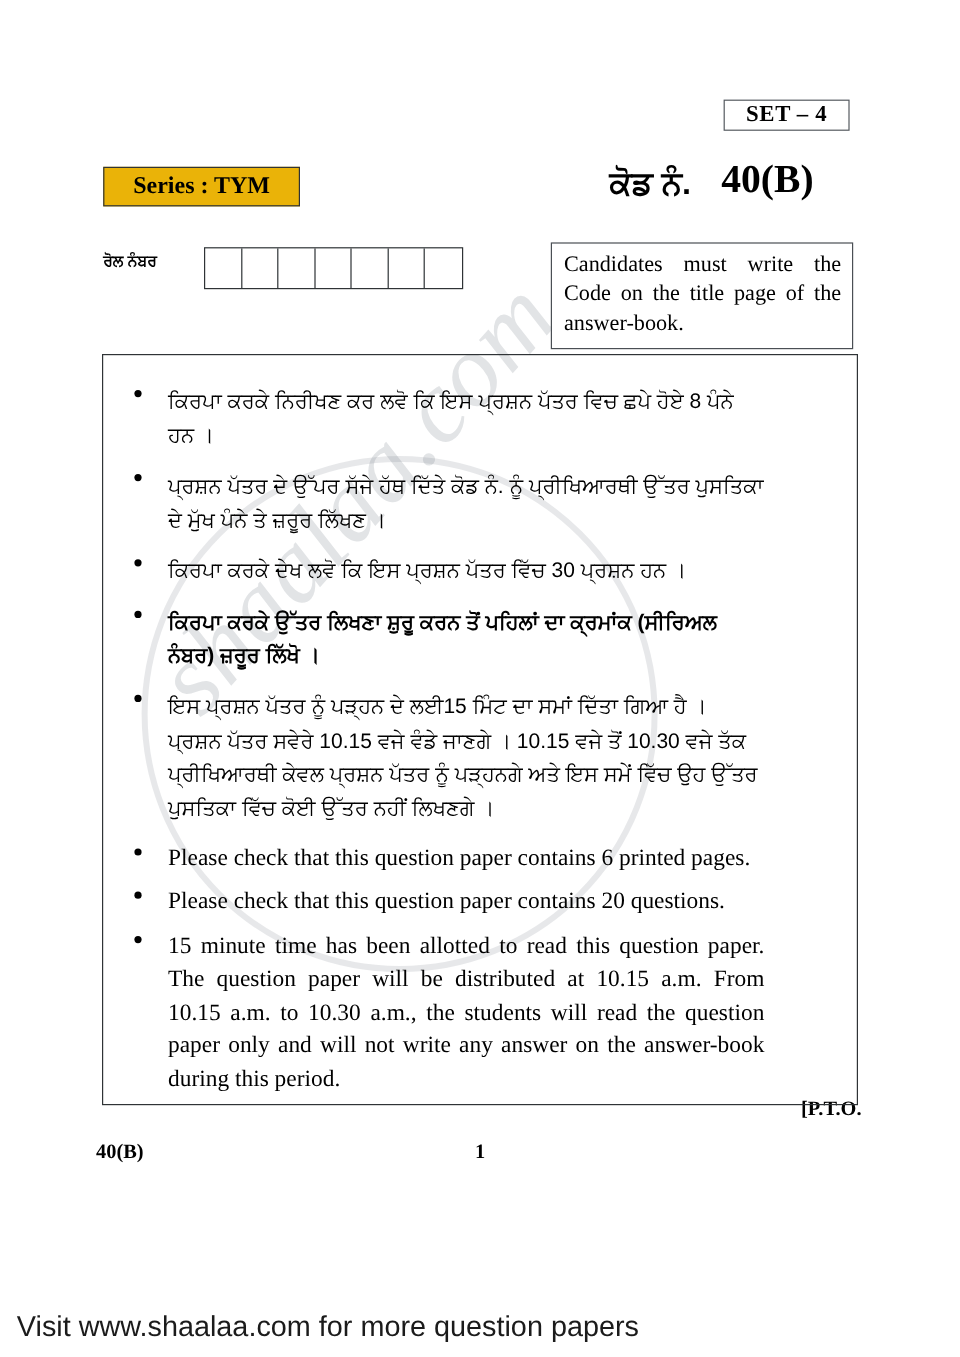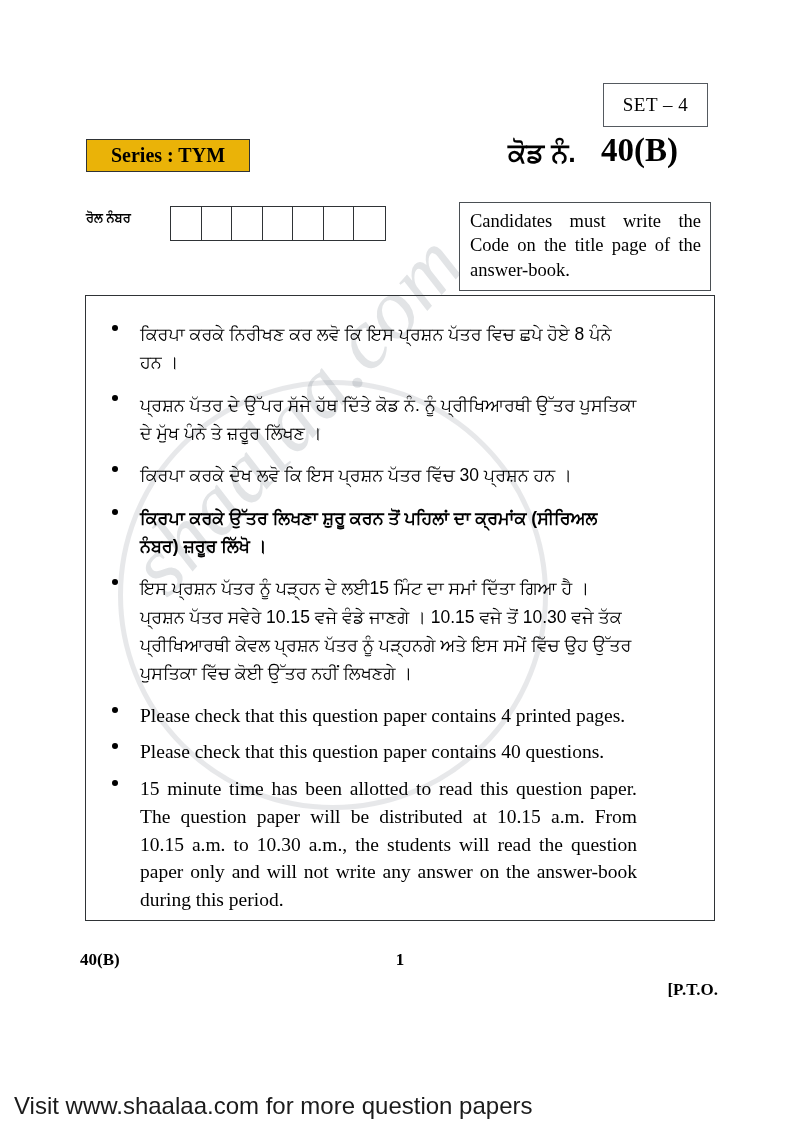--- a/index.html
+++ b/index.html
@@ -52,27 +52,27 @@
     transform-origin: left center;
     white-space: nowrap;
   }
 
   
   .set-box {
     position: absolute;
     left: 603px;
     top: 83px;
     width: 105px;
-    height: 44px;
+    height: 26px;
     border: 1.6px solid #555a60;
     box-sizing: border-box;
     display: flex;
     align-items: center;
     justify-content: center;
-    font-weight: normal;
+    font-weight: bold;
     font-size: 19px;
     letter-spacing: 0.5px;
     background: #fff;
   }
 
   .series-box {
     position: absolute;
     left: 86px;
     top: 139px;
     width: 164px;
@@ -216,21 +216,21 @@
     left: 0;
     top: 950px;
     width: 800px;
     text-align: center;
     font-size: 17px;
     font-weight: bold;
   }
   .footer-pto {
     position: absolute;
     right: 82px;
-    top: 980px;
+    top: 914px;
     font-size: 17px;
     font-weight: bold;
   }
   .bottom-note {
     position: absolute;
     left: 14px;
     top: 1092px;
     font-family: "Liberation Sans", sans-serif;
     font-size: 24px;
     color: #1b1b1b;
@@ -296,27 +296,27 @@
       <span class="body pa bold">ਕਿਰਪਾ ਕਰਕੇ ਉੱਤਰ ਲਿਖਣਾ ਸ਼ੁਰੂ ਕਰਨ ਤੋਂ ਪਹਿਲਾਂ ਦਾ ਕ੍ਰਮਾਂਕ (ਸੀਰਿਅਲ ਨੰਬਰ) ਜ਼ਰੂਰ ਲਿੱਖੋ ।</span>
     </div>
 
     <div class="inst pa-row">
       <span class="bullet"></span>
       <span class="body pa">ਇਸ ਪ੍ਰਸ਼ਨ ਪੱਤਰ ਨੂੰ ਪੜ੍ਹਨ ਦੇ ਲਈ15 ਮਿੰਟ ਦਾ ਸਮਾਂ ਦਿੱਤਾ ਗਿਆ ਹੈ । ਪ੍ਰਸ਼ਨ ਪੱਤਰ ਸਵੇਰੇ 10.15 ਵਜੇ ਵੰਡੇ ਜਾਣਗੇ । 10.15 ਵਜੇ ਤੋਂ 10.30 ਵਜੇ ਤੱਕ ਪ੍ਰੀਖਿਆਰਥੀ ਕੇਵਲ ਪ੍ਰਸ਼ਨ ਪੱਤਰ ਨੂੰ ਪੜ੍ਹਨਗੇ ਅਤੇ ਇਸ ਸਮੇਂ ਵਿੱਚ ਉਹ ਉੱਤਰ ਪੁਸਤਿਕਾ ਵਿੱਚ ਕੋਈ ਉੱਤਰ ਨਹੀਂ ਲਿਖਣਗੇ ।</span>
     </div>
 
     <div class="inst en-row">
       <span class="bullet"></span>
-      <span class="body en">Please check that this question paper contains 4 printed pages.</span>
+      <span class="body en">Please check that this question paper contains 6 printed pages.</span>
     </div>
 
 
     <div class="inst en-row">
       <span class="bullet"></span>
-      <span class="body en">Please check that this question paper contains 40 questions.</span>
+      <span class="body en">Please check that this question paper contains 20 questions.</span>
     </div>
 
 
     <div class="inst en-row last">
       <span class="bullet"></span>
       <span class="body en">15 minute time has been allotted to read this question paper. The question paper will be distributed at 10.15 a.m. From 10.15 a.m. to 10.30 a.m., the students will read the question paper only and will not write any answer on the answer-book during this period.</span>
     </div>
 
   </div>
 

